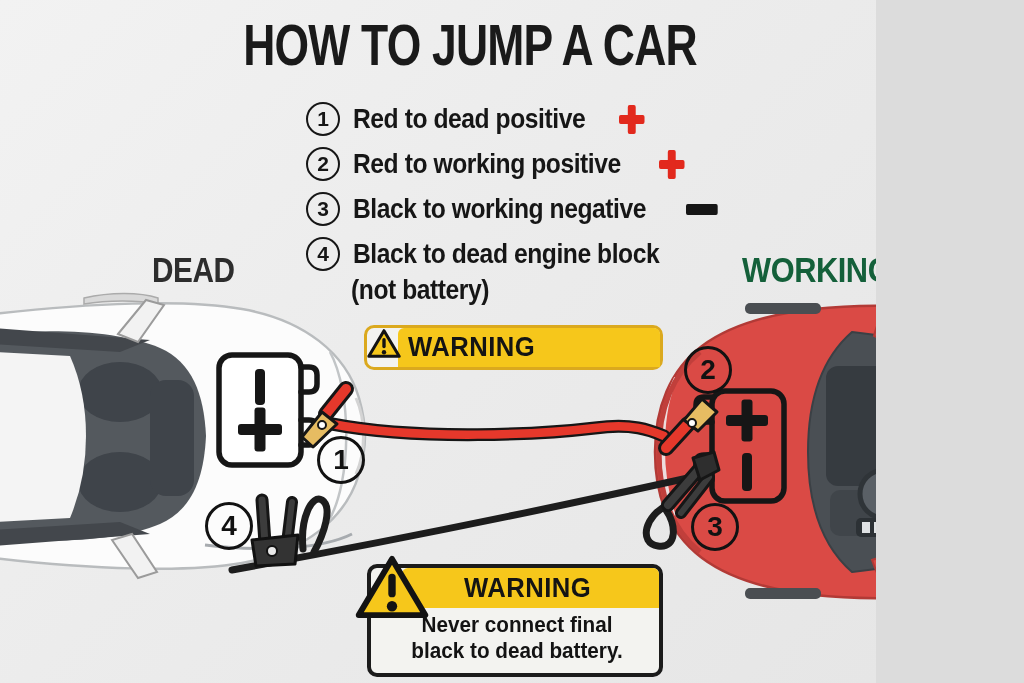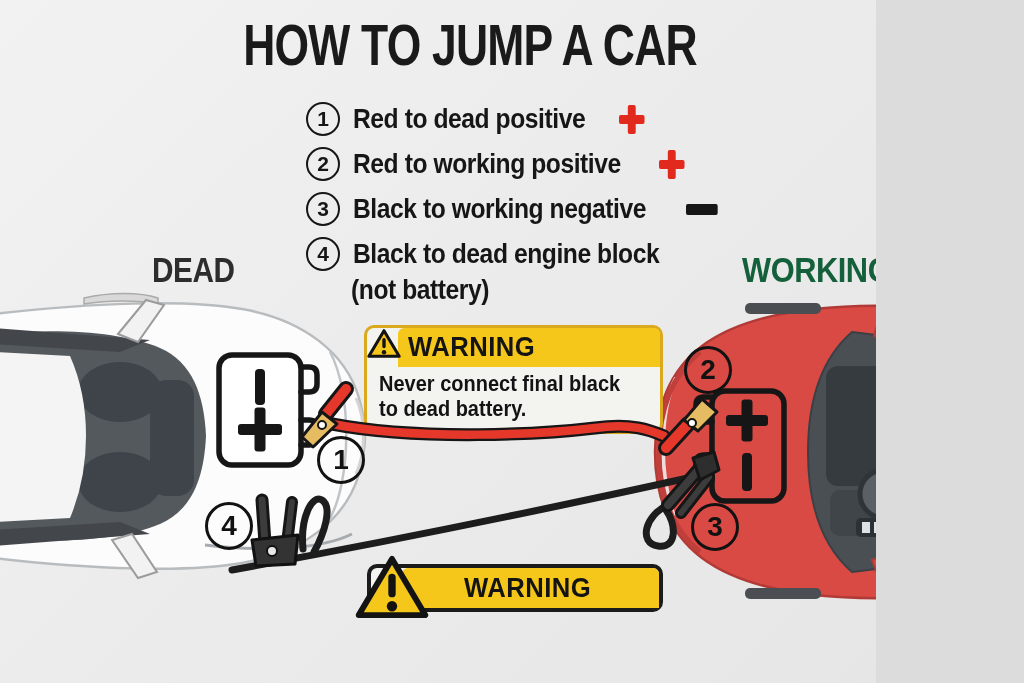--- a/index.html
+++ b/index.html
@@ -179,35 +179,35 @@
 
   <div class="warnbox warn-top">
     <div class="warn-head">
       <svg class="tri-small" viewBox="0 0 100 92">
         <path d="M50,8 L95,84 L5,84 Z" fill="#f6c71b" stroke="#131313" stroke-width="9" stroke-linejoin="round"></path>
         <rect x="45" y="30" width="10" height="30" rx="5" fill="#131313"></rect>
         <circle cx="50" cy="72" r="6.5" fill="#131313"></circle>
       </svg>
       <span class="warn-title">WARNING</span>
     </div>
-    <div class="warn-body">
-      <div class="warn-line">Never connect final black</div>
-      <div class="warn-line">to dead battery.</div>
-    </div>
   </div>
 
   <div class="warnbox warn-bottom">
     <svg class="tri-big" viewBox="0 0 100 92">
       <path d="M50,8 L95,84 L5,84 Z" fill="#f6c71b" stroke="#131313" stroke-width="8" stroke-linejoin="round"></path>
       <rect x="45" y="28" width="10" height="32" rx="5" fill="#131313"></rect>
       <circle cx="50" cy="72" r="7" fill="#131313"></circle>
     </svg>
     <div class="warn-head">
       <span class="warn-title">WARNING</span>
     </div>
+    <div class="warn-body">
+      <div class="warn-line">Never connect final</div>
+      <div class="warn-line">black to dead battery.</div>
+    </div>
   </div>
 
   <svg class="layer-cables" width="1024" height="683" viewBox="0 0 1024 683">
 
     <path d="M332,424 C 420,441 545,434 595,428 C 632,423 650,430 664,436" stroke="#161616" stroke-width="13" fill="none" stroke-linecap="round"></path>
     <path d="M332,424 C 420,441 545,434 595,428 C 632,423 650,430 664,436" stroke="#e5382b" stroke-width="8.5" fill="none" stroke-linecap="round"></path>
 
     <path d="M697,476 C 575,503 420,536 232,570" stroke="#1d1d1d" stroke-width="7" fill="none" stroke-linecap="round"></path>
     <path d="M668,505 C 645,515 638,543 658,546 C 678,549 676,523 666,510" stroke="#1d1d1d" stroke-width="7" fill="none" stroke-linecap="round"></path>
     <path d="M303,549 C 300,518 312,494 322,500 C 333,507 324,534 314,552" stroke="#1d1d1d" stroke-width="7" fill="none" stroke-linecap="round"></path>

